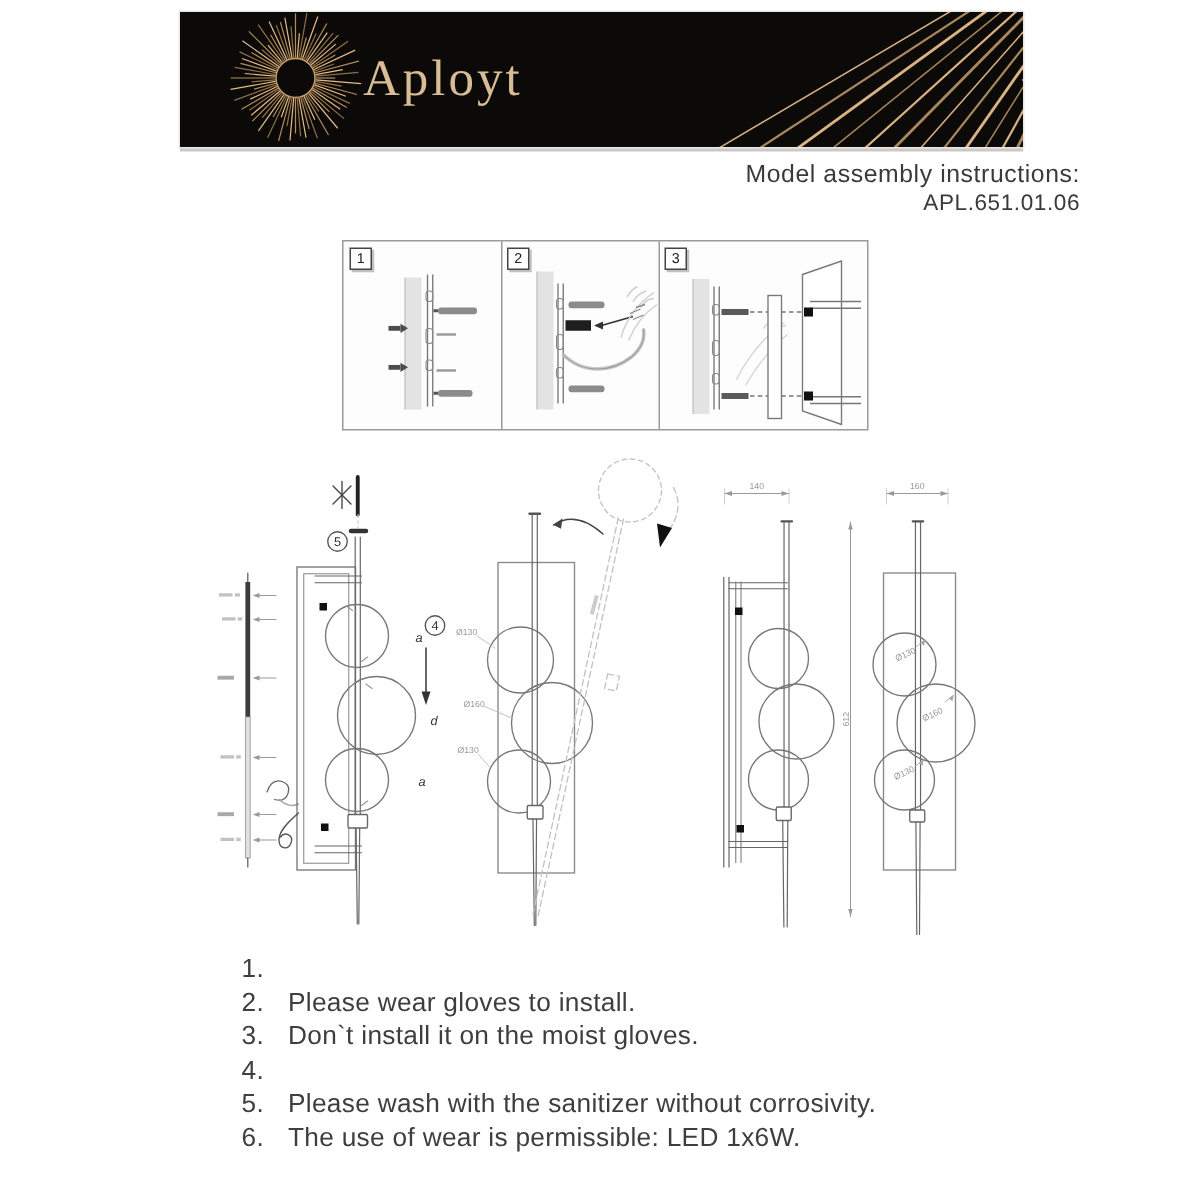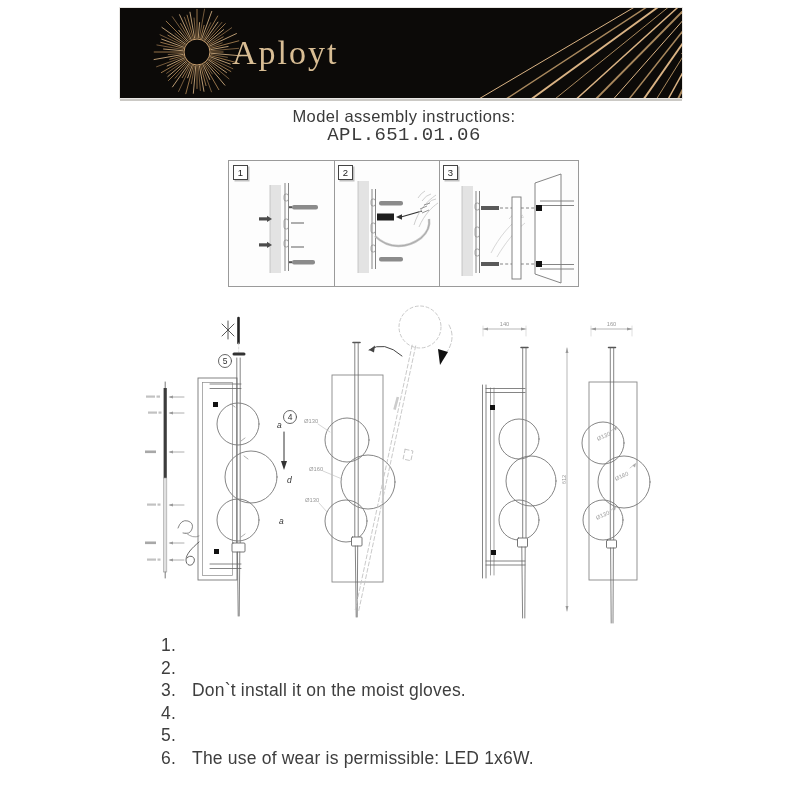--- a/index.html
+++ b/index.html
@@ -2,26 +2,26 @@
 <html><head>
 <meta charset="utf-8">
 <style>
   html,body{margin:0;padding:0;}
   body{width:800px;height:800px;background:#ffffff;position:relative;overflow:hidden;
        font-family:"Liberation Sans",sans-serif;color:#3d3d3d;}
   
   .banner{position:absolute;left:120px;top:8px;width:562px;height:90px;background:#0c0a08;
           box-shadow:0 0 0 1px #e9e7e4,0 3px 0 rgba(160,156,150,.55);}
   .banner svg{position:absolute;left:0;top:0;}
-  .brand{position:absolute;left:112px;top:26px;color:#d8bd94;font-family:"Liberation Serif",serif;
+  .brand{position:absolute;left:122px;top:26px;color:#d8bd94;font-family:"Liberation Serif",serif;
          font-size:34px;letter-spacing:2px;font-weight:400;}
   
-  .title-block{position:absolute;left:0;top:106px;width:720px;text-align:center;color:#3a3a3a;padding-left:44px;}
+  .title-block{position:absolute;left:0;top:106px;width:720px;text-align:right;color:#3a3a3a;}
   .t1{font-size:16.5px;letter-spacing:.4px;line-height:20px;}
-  .t2{font-size:19px;letter-spacing:.4px;line-height:19px;font-family:Liberation Mono, monospace;}
+  .t2{font-size:15px;letter-spacing:.4px;line-height:19px;}
   
   .steps{position:absolute;left:228px;top:160px;width:349px;height:125px;border:1px solid #9a9a9a;background:#fdfdfd;}
   .divider{position:absolute;top:0;width:1px;height:125px;background:#9a9a9a;}
   .panel{position:absolute;top:0;height:125px;}
   .numbox{position:absolute;left:4px;top:4px;width:13px;height:13px;border:1px solid #444;background:#fff;
           font-size:9.5px;color:#222;display:flex;align-items:center;justify-content:center;
           box-shadow:1.5px 1.5px 0 rgba(120,120,120,.45);}
   
   .tech{position:absolute;left:130px;top:295px;}
   .tech text{font-family:"Liberation Sans",sans-serif;}
@@ -408,28 +408,30 @@
     </g>
   </g>
 </svg>
 
 <div class="instructions">
   <div class="row">
       <span class="n">1.</span>
     </div>
   <div class="row">
       <span class="n">2.</span>
+      <span>Please wear gloves to install.</span>
     </div>
   <div class="row">
       <span class="n">3.</span>
       <span>Don`t install it on the moist gloves.</span>
     </div>
   <div class="row">
       <span class="n">4.</span>
     </div>
   <div class="row">
       <span class="n">5.</span>
+      <span>Please wash with the sanitizer without corrosivity.</span>
     </div>
   <div class="row">
       <span class="n">6.</span>
       <span>The use of wear is permissible: LED 1x6W.</span>
     </div>
 </div>
 
 </body></html>

